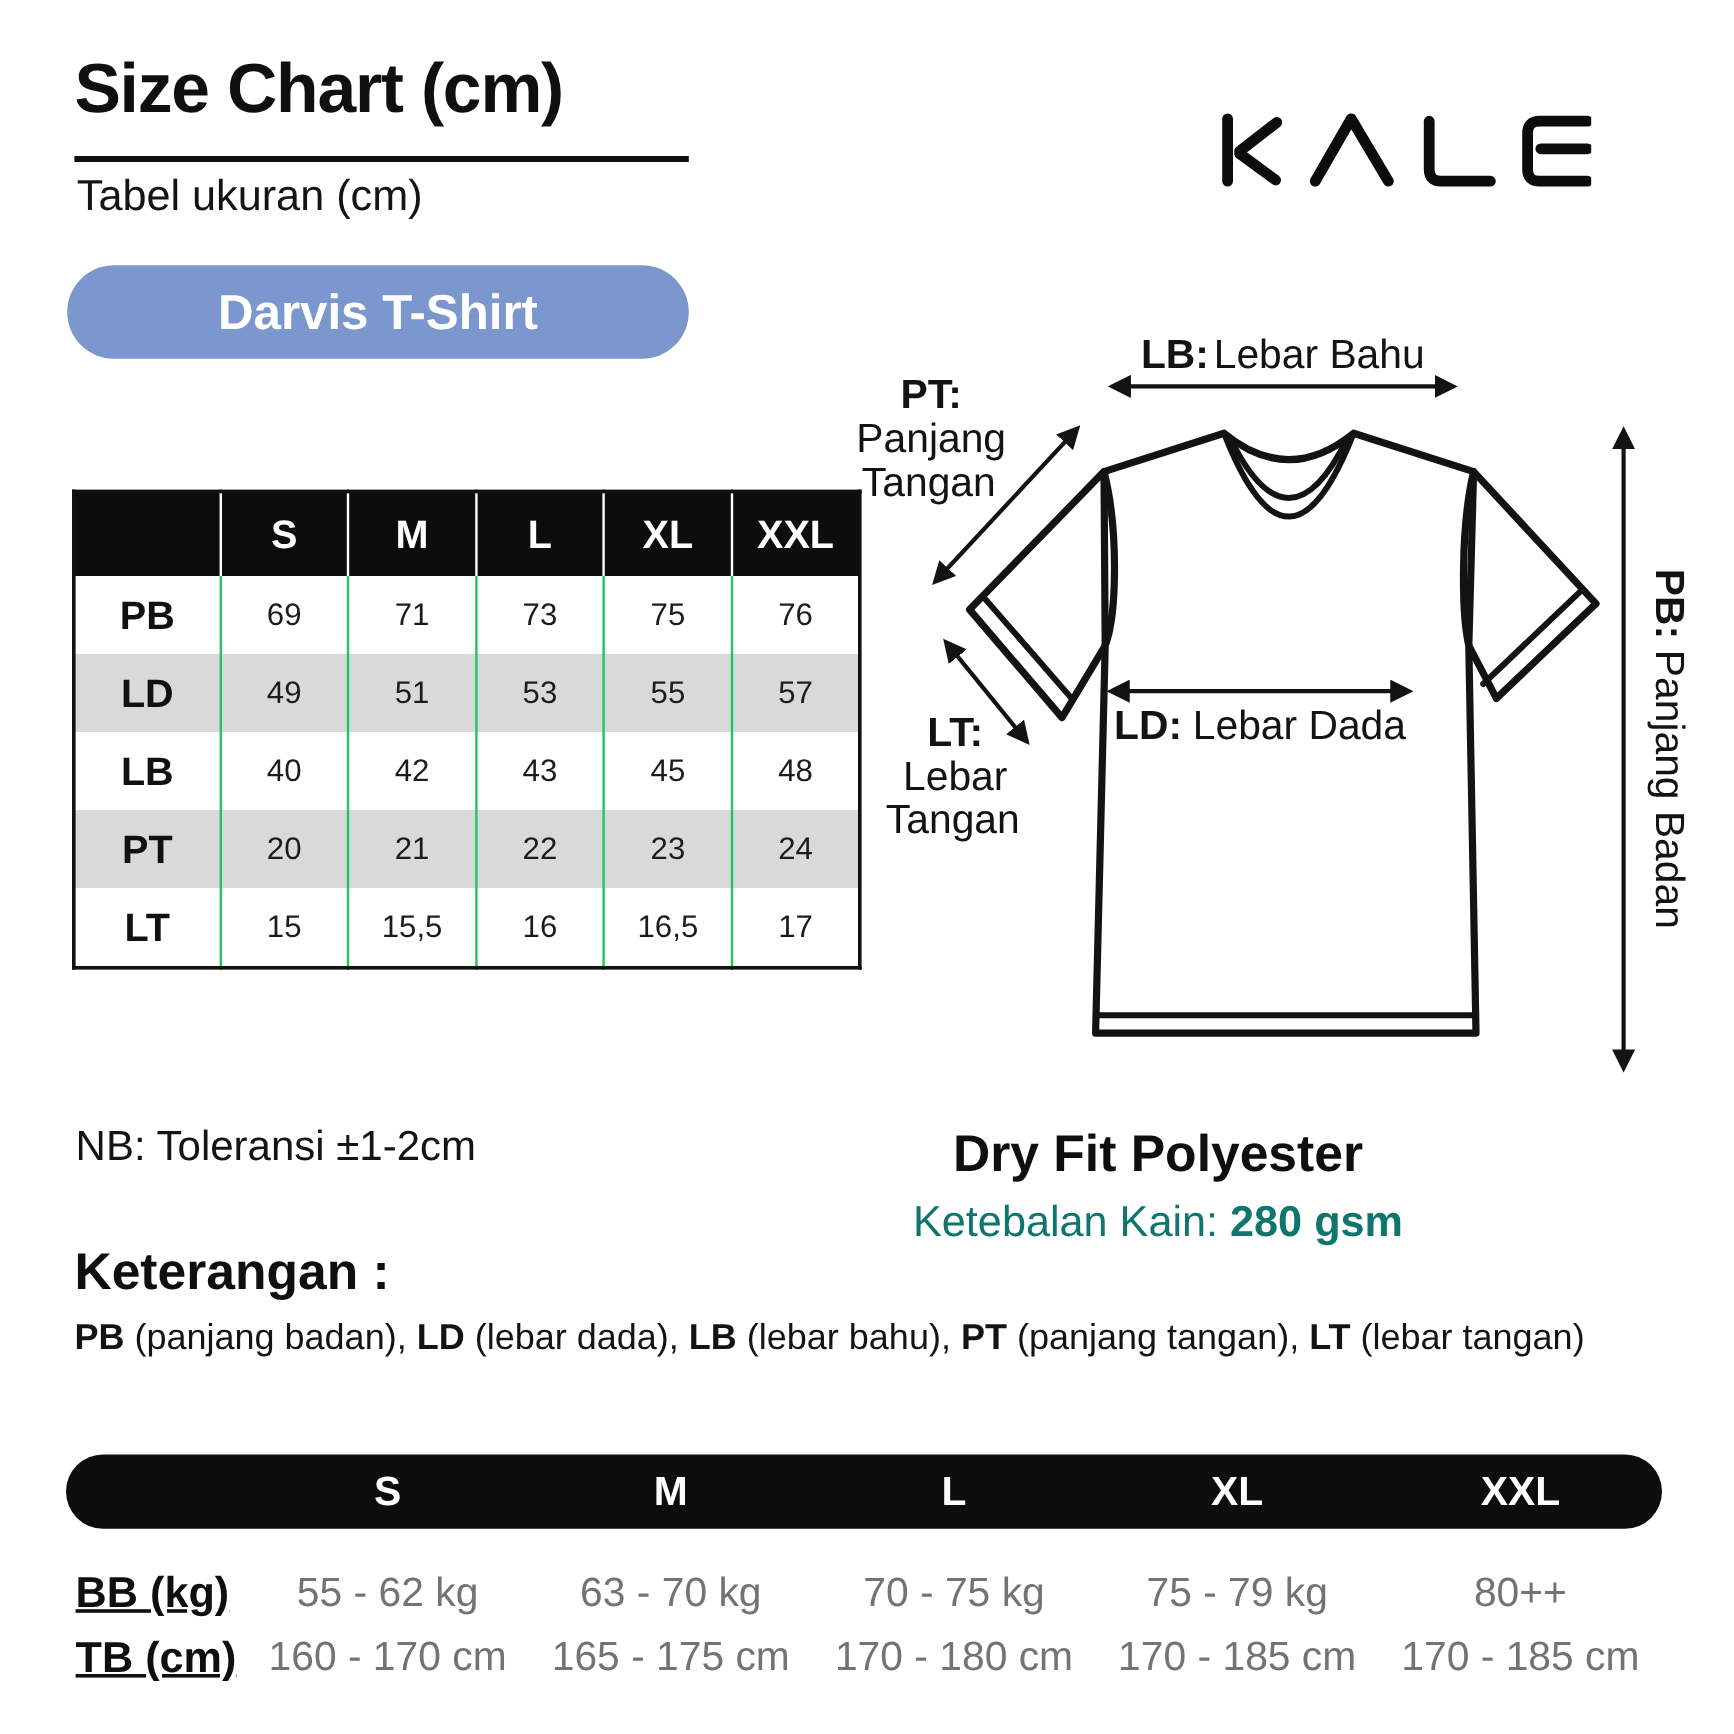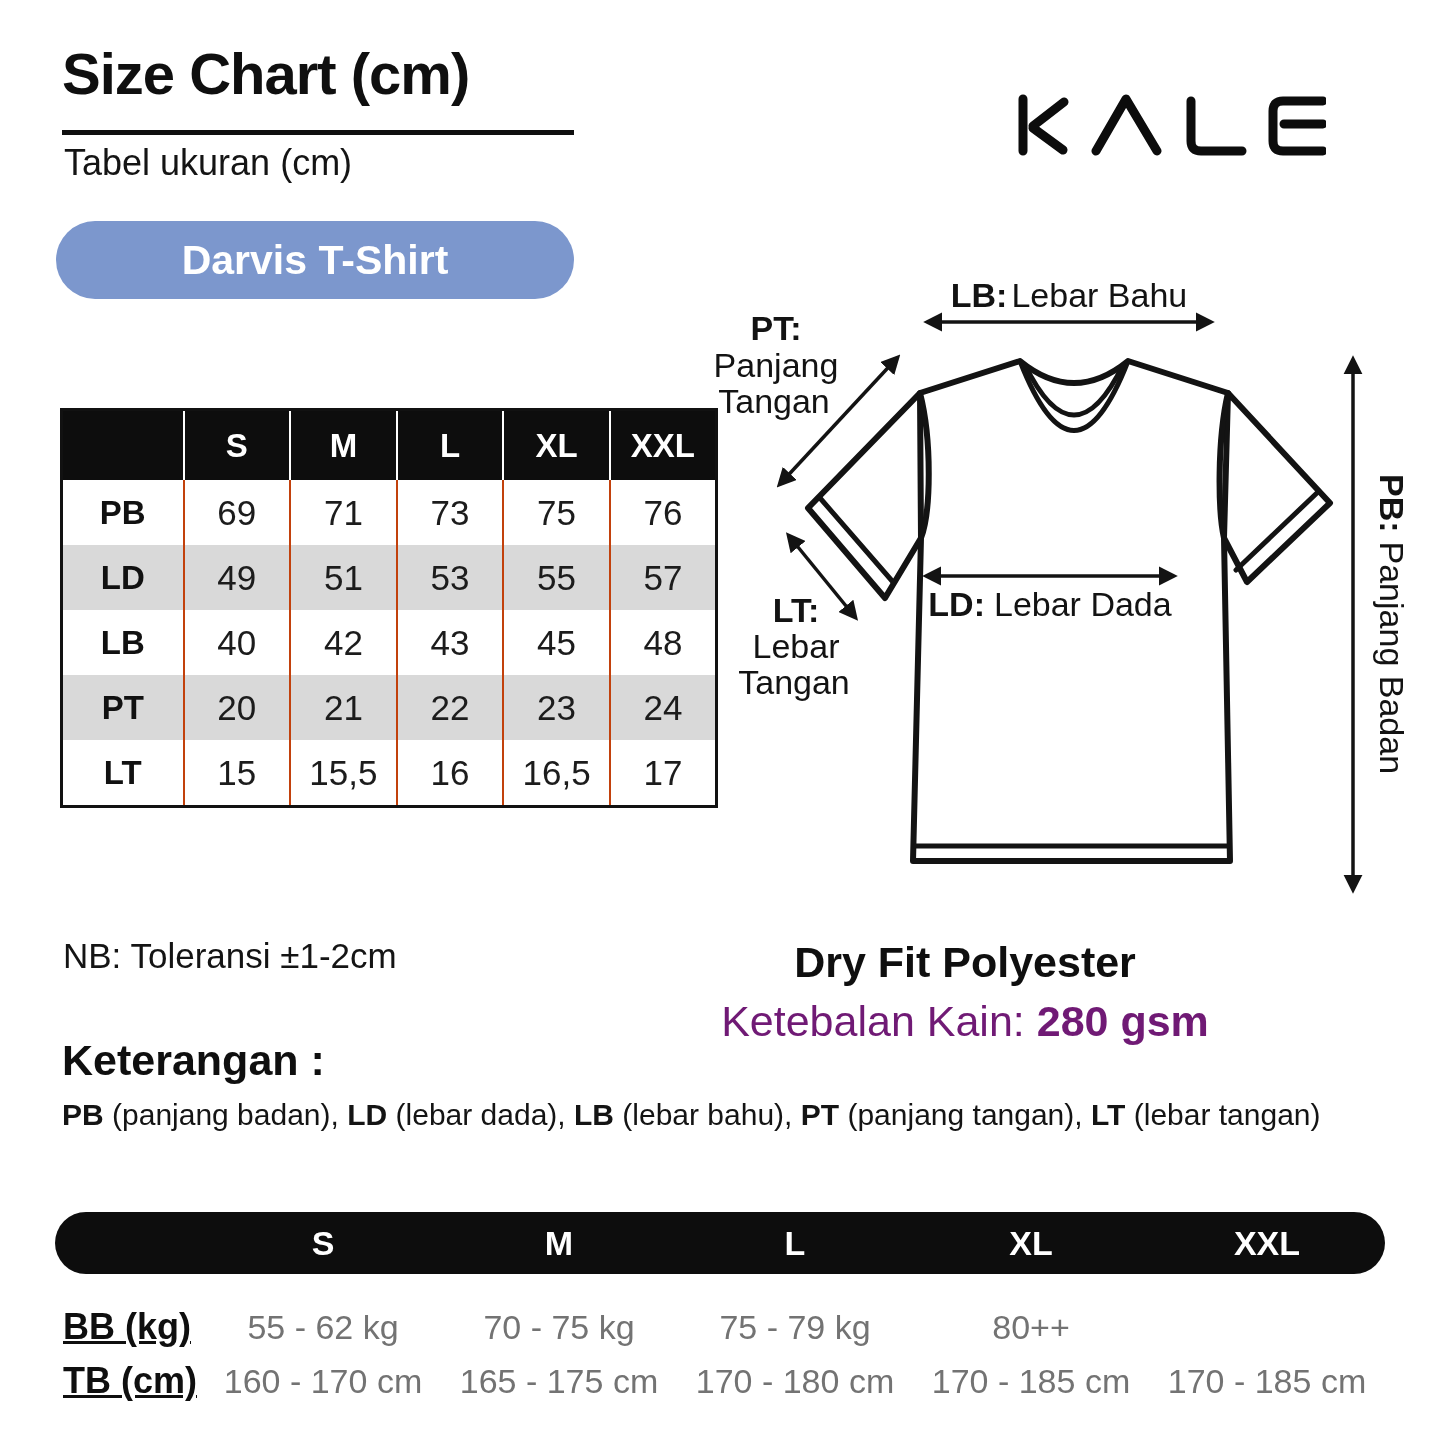--- a/index.html
+++ b/index.html
@@ -12,39 +12,39 @@
   .title-underline{position:absolute;left:62px;top:130px;width:512px;height:5px;background:#0f0f0f;}
   .subtitle{position:absolute;left:64px;top:142px;font-size:36px;color:#141414;}
   .badge{position:absolute;left:56px;top:221px;width:518px;height:78px;background:#7c97cd;
          border-radius:39px;display:flex;align-items:center;justify-content:center;
          color:#ffffff;font-size:41px;font-weight:bold;}
   .logo{position:absolute;left:1016px;top:94px;}
 
   
   .st{position:absolute;left:60px;top:408px;border-collapse:collapse;width:658px;table-layout:fixed;
       border:3px solid #111111;}
-  .st td{border-left:2px solid #c2410c;text-align:center;vertical-align:middle;height:65px;
-         font-size:35px;color:#1c1c1c;padding:0;}
+  .st td{border-left:2px solid #22c55e;text-align:center;vertical-align:middle;height:65px;
+         font-size:26px;color:#1c1c1c;padding:0;}
   .st td:first-child{border-left:none;font-weight:bold;font-size:33px;color:#111;}
   .st col.c0{width:122px;}
   .st tr.h td{background:#0d0d0d;color:#ffffff;border-left:2px solid #ffffff;height:69px;
               font-weight:bold;font-size:33px;}
   .st tr.h td:first-child{border-left:none;}
   .st tr.g td{background:#d9d9d9;}
 
   
   .diagram{position:absolute;left:700px;top:260px;}
   .dg-txt{font-family:"Liberation Sans", sans-serif;font-size:34px;fill:#131313;}
   .dg-b{font-weight:bold;}
 
   
   .nb{position:absolute;left:63px;top:936px;font-size:35px;color:#141414;}
   .material{position:absolute;left:665px;top:938px;width:600px;text-align:center;}
   .material .m1{font-size:43px;font-weight:bold;color:#0f0f0f;}
-  .material .m2{font-size:43px;margin-top:10px;color:#701a75;}
+  .material .m2{font-size:36px;margin-top:10px;color:#0f766e;}
   .material .m2 b{font-weight:bold;}
   .leg-title{position:absolute;left:62px;top:1036px;font-size:43px;font-weight:bold;color:#0f0f0f;}
   .leg-line{position:absolute;left:62px;top:1098px;width:1340px;font-size:30px;color:#141414;}
   .leg-line b{font-weight:bold;}
 
   
   .bt-head{position:absolute;left:55px;top:1212px;width:1330px;height:62px;background:#0d0d0d;
            border-radius:31px;display:grid;grid-template-columns:150px repeat(5,1fr);
            align-items:center;}
   .bt-head span{color:#ffffff;font-size:34px;font-weight:bold;text-align:center;}
@@ -192,20 +192,21 @@
     <span></span>
     <span>S</span>
     <span>M</span>
     <span>L</span>
     <span>XL</span>
     <span>XXL</span>
   </div>
   <div class="bt-row r1">
     <span class="lbl">BB (kg)</span>
     <span class="val">55 - 62 kg</span>
+    <span class="val">63 - 70 kg</span>
     <span class="val">70 - 75 kg</span>
     <span class="val">75 - 79 kg</span>
     <span class="val">80++</span>
   </div>
   <div class="bt-row r2">
     <span class="lbl">TB (cm)</span>
     <span class="val">160 - 170 cm</span>
     <span class="val">165 - 175 cm</span>
     <span class="val">170 - 180 cm</span>
     <span class="val">170 - 185 cm</span>

